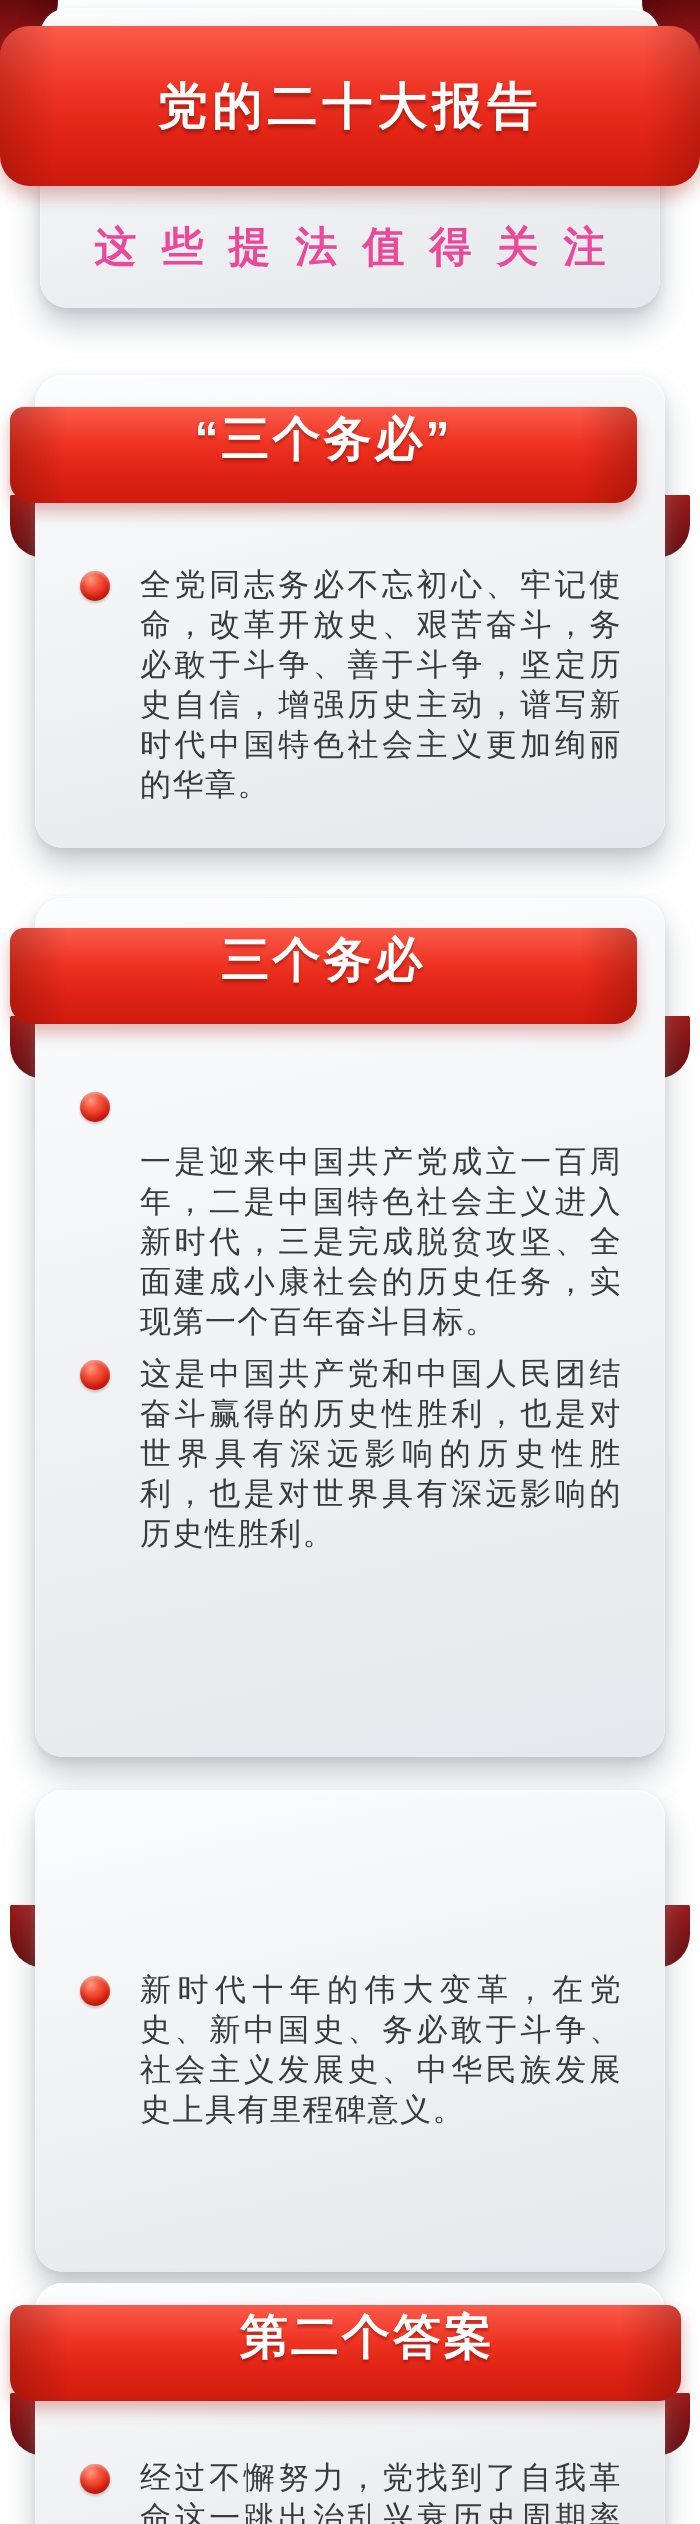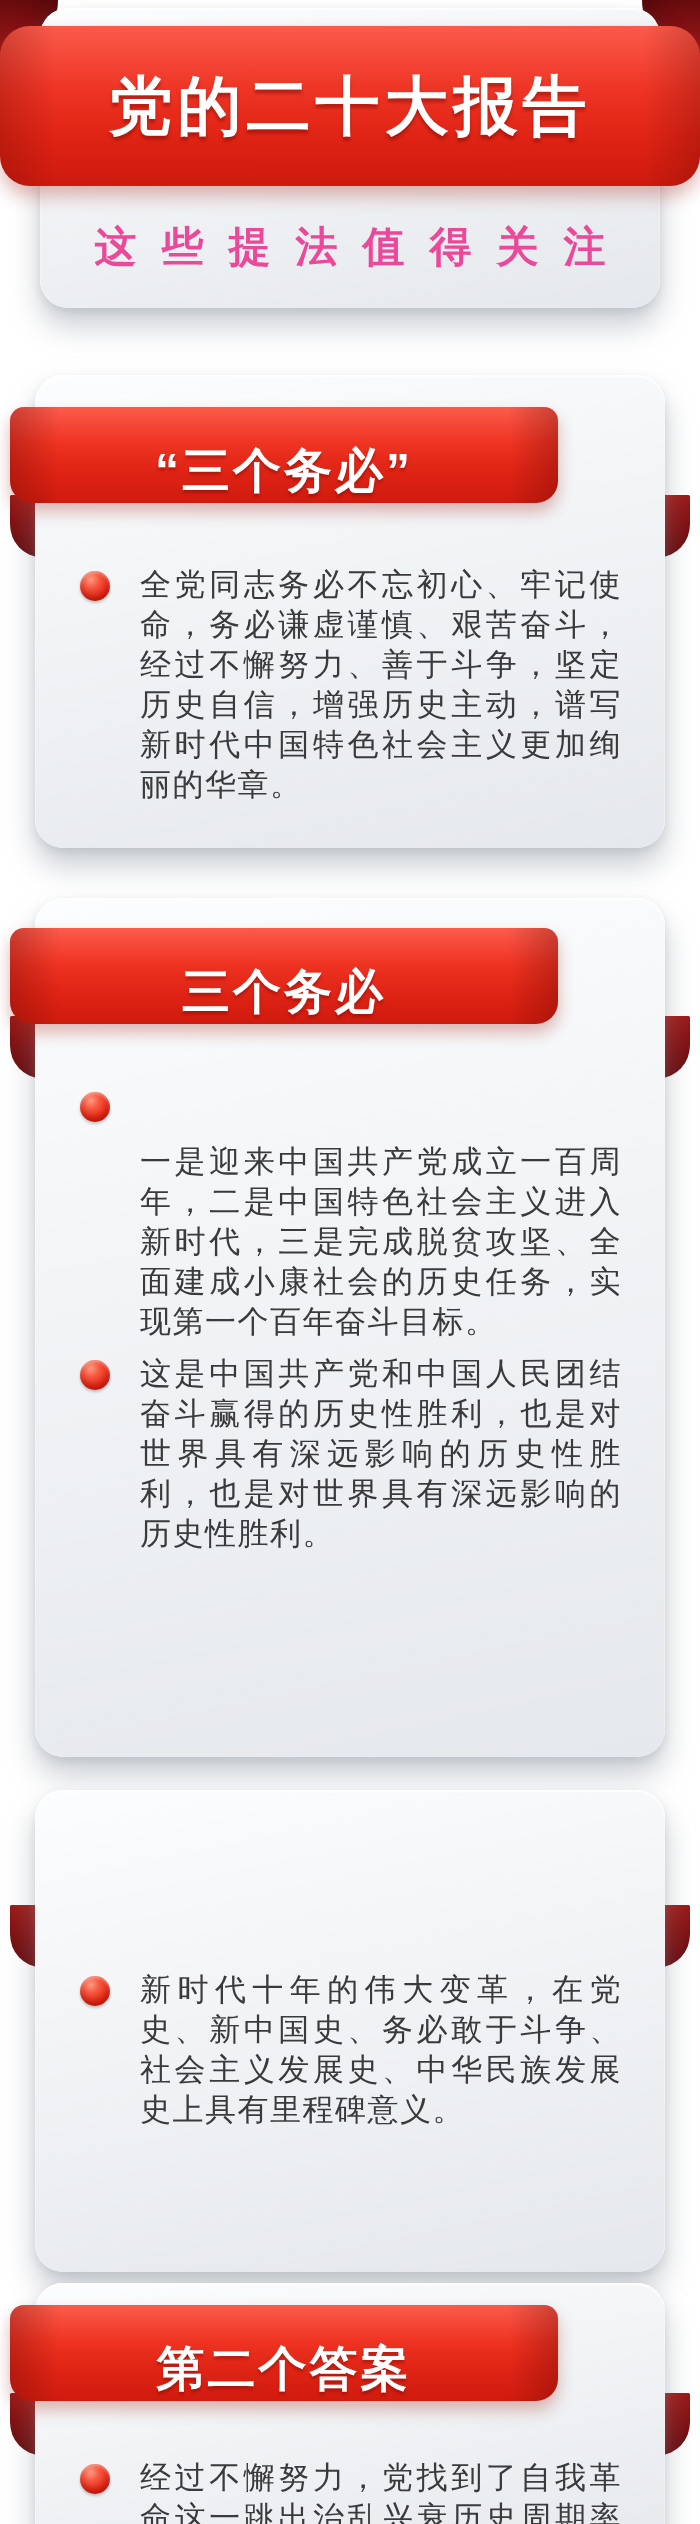--- a/index.html
+++ b/index.html
@@ -11,24 +11,24 @@
   
   .card{
     position:absolute;left:35px;width:630px;border-radius:28px;
     background:linear-gradient(168deg,#fcfdfe 0%,#f2f4f6 40%,#e5e8ec 100%);
     box-shadow:0 18px 30px rgba(120,132,146,.40),0 4px 8px rgba(120,132,146,.18),inset 0 2px 2px rgba(255,255,255,.9);
     z-index:2;
   }
   .header-card{left:40px;top:8px;width:620px;height:300px;}
   
   .ribbon{
-    position:absolute;left:10px;width:548px;height:96px;
+    position:absolute;left:10px;width:627px;height:96px;
     background:linear-gradient(180deg,#fb5b4b 0%,#ef3322 38%,#e02415 66%,#cf1b0e 100%);
     border-radius:14px 14px 22px 22px;
-    display:flex;align-items:flex-end;justify-content:center;
+    display:flex;align-items:flex-start;justify-content:center;
     box-shadow:0 9px 16px rgba(160,25,12,.30);
     z-index:3;
   }
   .ribbon::after{
     content:"";position:absolute;inset:0;border-radius:inherit;
     background:linear-gradient(90deg,rgba(90,6,2,.30) 0%,rgba(255,255,255,0) 9%,rgba(255,255,255,0) 91%,rgba(90,6,2,.30) 100%);
   }
   .ribbon-title{
     color:#ffffff;font-size:48px;font-weight:bold;letter-spacing:3px;
     text-shadow:0 3px 3px rgba(120,12,6,.45);position:relative;z-index:1;white-space:nowrap;
@@ -37,21 +37,21 @@
     position:absolute;left:0;top:26px;width:700px;height:160px;border-radius:30px;
     background:linear-gradient(180deg,#fb5b4b 0%,#ee3424 40%,#df2314 70%,#cd1a0d 100%);
     display:flex;align-items:center;justify-content:center;
     box-shadow:0 10px 18px rgba(160,25,12,.30);z-index:3;
   }
   .banner::after{
     content:"";position:absolute;inset:0;border-radius:inherit;
     background:linear-gradient(90deg,rgba(90,6,2,.25) 0%,rgba(255,255,255,0) 8%,rgba(255,255,255,0) 92%,rgba(90,6,2,.25) 100%);
   }
   .banner-title{
-    color:#ffffff;font-size:64px;font-weight:bold;letter-spacing:5px;
+    color:#ffffff;font-size:50px;font-weight:bold;letter-spacing:5px;
     text-shadow:0 4px 3px rgba(120,12,6,.45);position:relative;z-index:1;white-space:nowrap;
   }
   
   .curl{position:absolute;width:58px;height:56px;z-index:1;}
   .curl-left{left:0;top:0;border-radius:0 0 100% 0;
     background:radial-gradient(circle at 15% 115%,#a8201d 0%,#7c0f12 55%,#550709 100%);}
   .curl-right{right:0;top:0;border-radius:0 0 0 100%;
     background:radial-gradient(circle at 85% 115%,#a8201d 0%,#7c0f12 55%,#550709 100%);}
   .fold{position:absolute;width:58px;height:62px;z-index:1;}
   .fold-left{left:10px;border-radius:2px 0 62% 70%;
@@ -83,21 +83,21 @@
   .s1-content{top:565px;}
   .s2-card{top:898px;height:859px;}
   .s2-ribbon{top:928px;}
   .s2-fold{top:1016px;}
   .s2-content{top:1086px;}
   .s3-card{top:1790px;height:482px;}
   .s3-ribbon{top:1817px;}
   .s3-fold{top:1905px;}
   .s3-content{top:1970px;}
   .s4-card{top:2283px;height:290px;}
-  .s4-ribbon{top:2305px;}
+  .s4-ribbon{top:2305px;padding-left:44px;}
   .s4-fold{top:2393px;}
   .s4-content{top:2458px;}
 </style>
 </head>
 <body>
 
 <div class="page">
 
   <div class="curl curl-left"></div>
   <div class="curl curl-right"></div>
@@ -109,21 +109,21 @@
 
   <div class="fold fold-left s1-fold"></div>
   <div class="fold fold-right s1-fold"></div>
   <div class="card s1-card"></div>
   <div class="ribbon s1-ribbon">
     <div class="ribbon-title">“三个务必”</div>
   </div>
   <div class="content s1-content">
     <div class="bullet-row">
       <div class="dot"></div>
-      <div class="body-text">全党同志务必不忘初心、牢记使命，务必谦虚谨慎、艰苦奋斗，经过不懈努力、善于斗争，坚定历史自信，增强历史主动，谱写新时代中国特色社会主义更加绚丽的华章。</div>
+      <div class="body-text">全党同志务必不忘初心、牢记使命，改革开放史、艰苦奋斗，务必敢于斗争、善于斗争，坚定历史自信，增强历史主动，谱写新时代中国特色社会主义更加绚丽的华章。</div>
     </div>
   </div>
 
   <div class="fold fold-left s2-fold"></div>
   <div class="fold fold-right s2-fold"></div>
   <div class="card s2-card"></div>
   <div class="ribbon s2-ribbon">
     <div class="ribbon-title">三个务必</div>
   </div>
   <div class="content s2-content">

